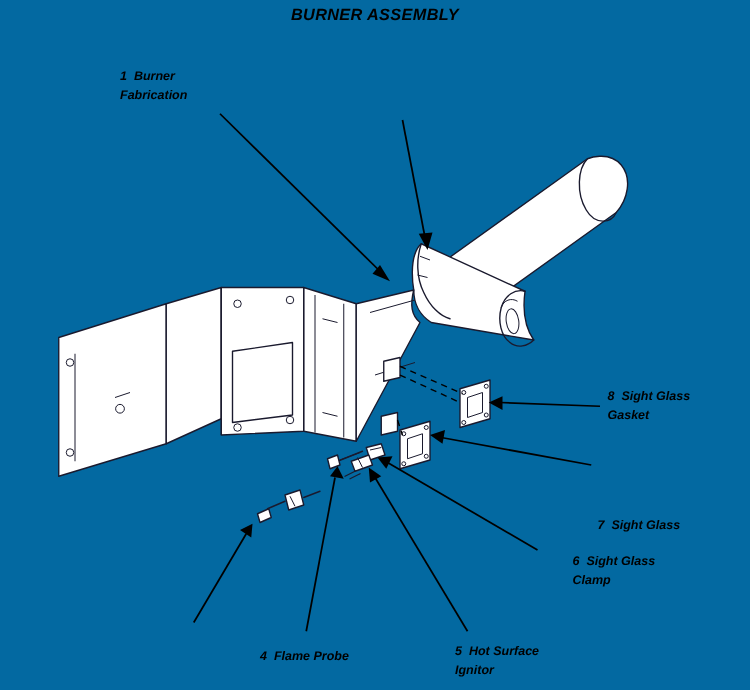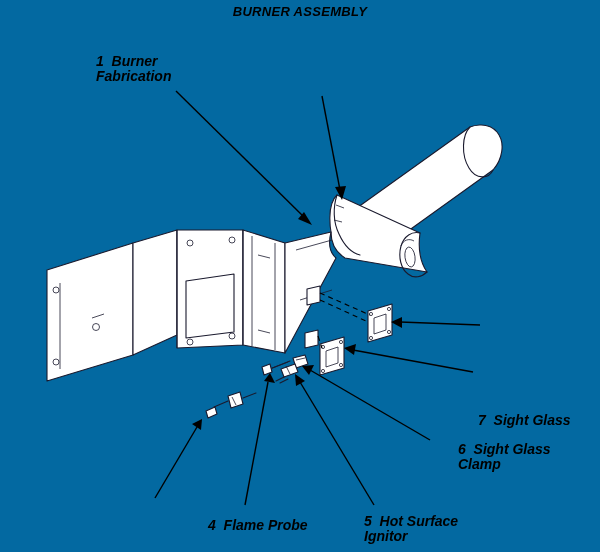--- a/index.html
+++ b/index.html
@@ -22,21 +22,21 @@
     left: 0;
     width: 600px;
     text-align: center;
     font-size: 13px;
     font-weight: bold;
     color: #000000;
     letter-spacing: 0.3px;
   }
   .callout {
     position: absolute;
-    font-size: 14px;
+    font-size: 10px;
     font-weight: bold;
     color: #000000;
     line-height: 15px;
     white-space: pre-line;
   }
   .callout .num {
     font-weight: bold;
   }
   #drawing {
     position: absolute;
@@ -198,14 +198,16 @@
   <div class="callout" style="left:208px; top:518px;"><span class="num">4</span>&nbsp;&nbsp;<span>Flame Probe</span></div>
 
   <div class="callout" style="left:364px; top:514px;"><span class="num">5</span>&nbsp;&nbsp;<span>Hot Surface
 Ignitor</span></div>
 
   <div class="callout" style="left:434px; top:442px;margin-left:24px;"><span class="num">6</span>&nbsp;&nbsp;<span>Sight Glass
 Clamp</span></div>
 
   <div class="callout" style="left:478px; top:365px;margin-top:48px;"><span class="num">7</span>&nbsp;&nbsp;<span>Sight Glass</span></div>
 
+  <div class="callout" style="left:486px; top:310px;"><span class="num">8</span>&nbsp;&nbsp;<span>Sight Glass
+Gasket</span></div>
 
 </div>
 
 </body></html>

